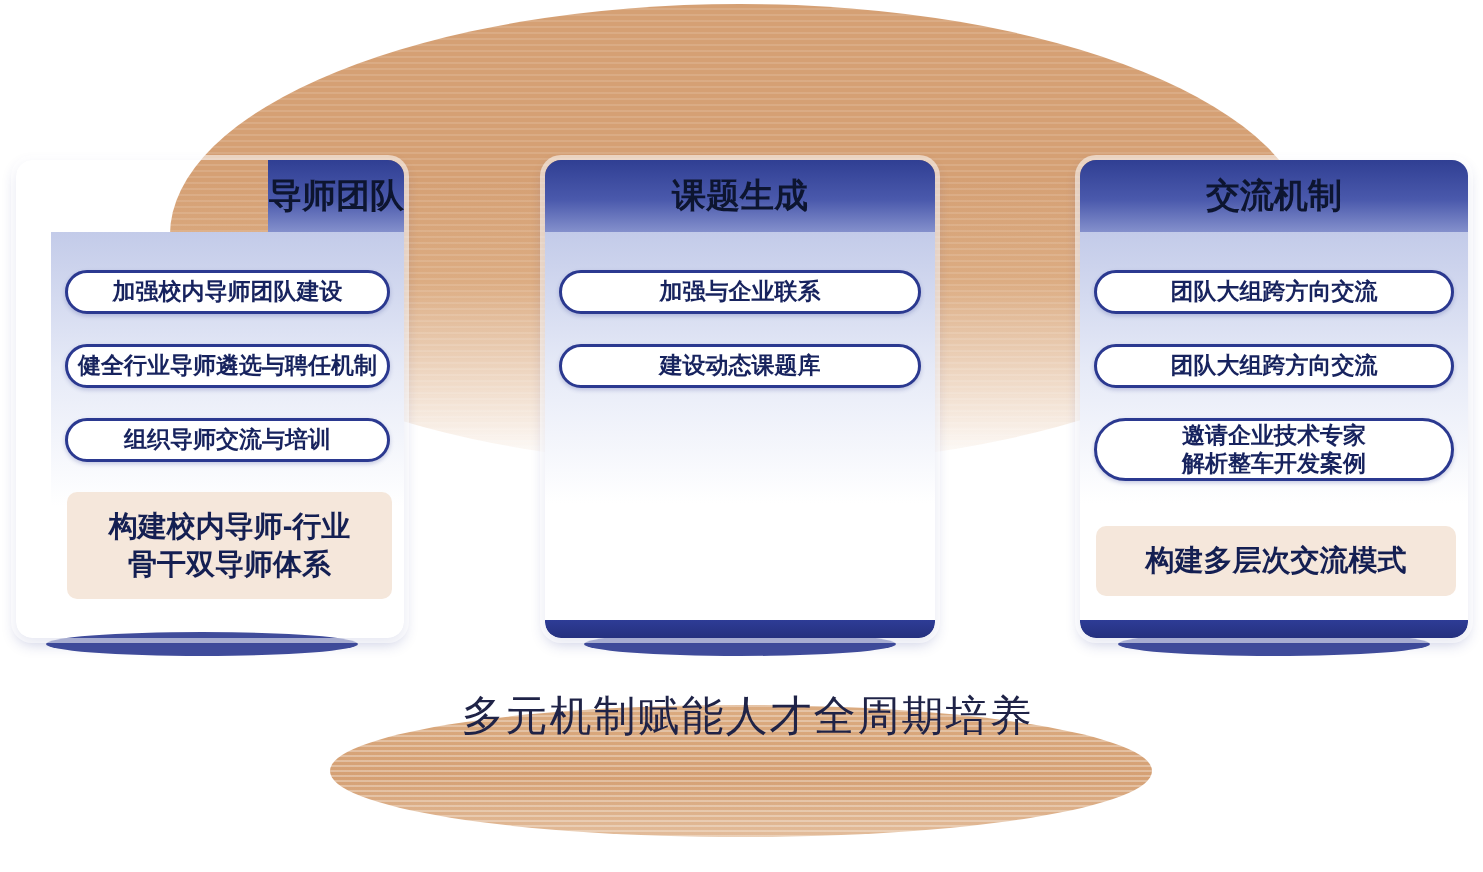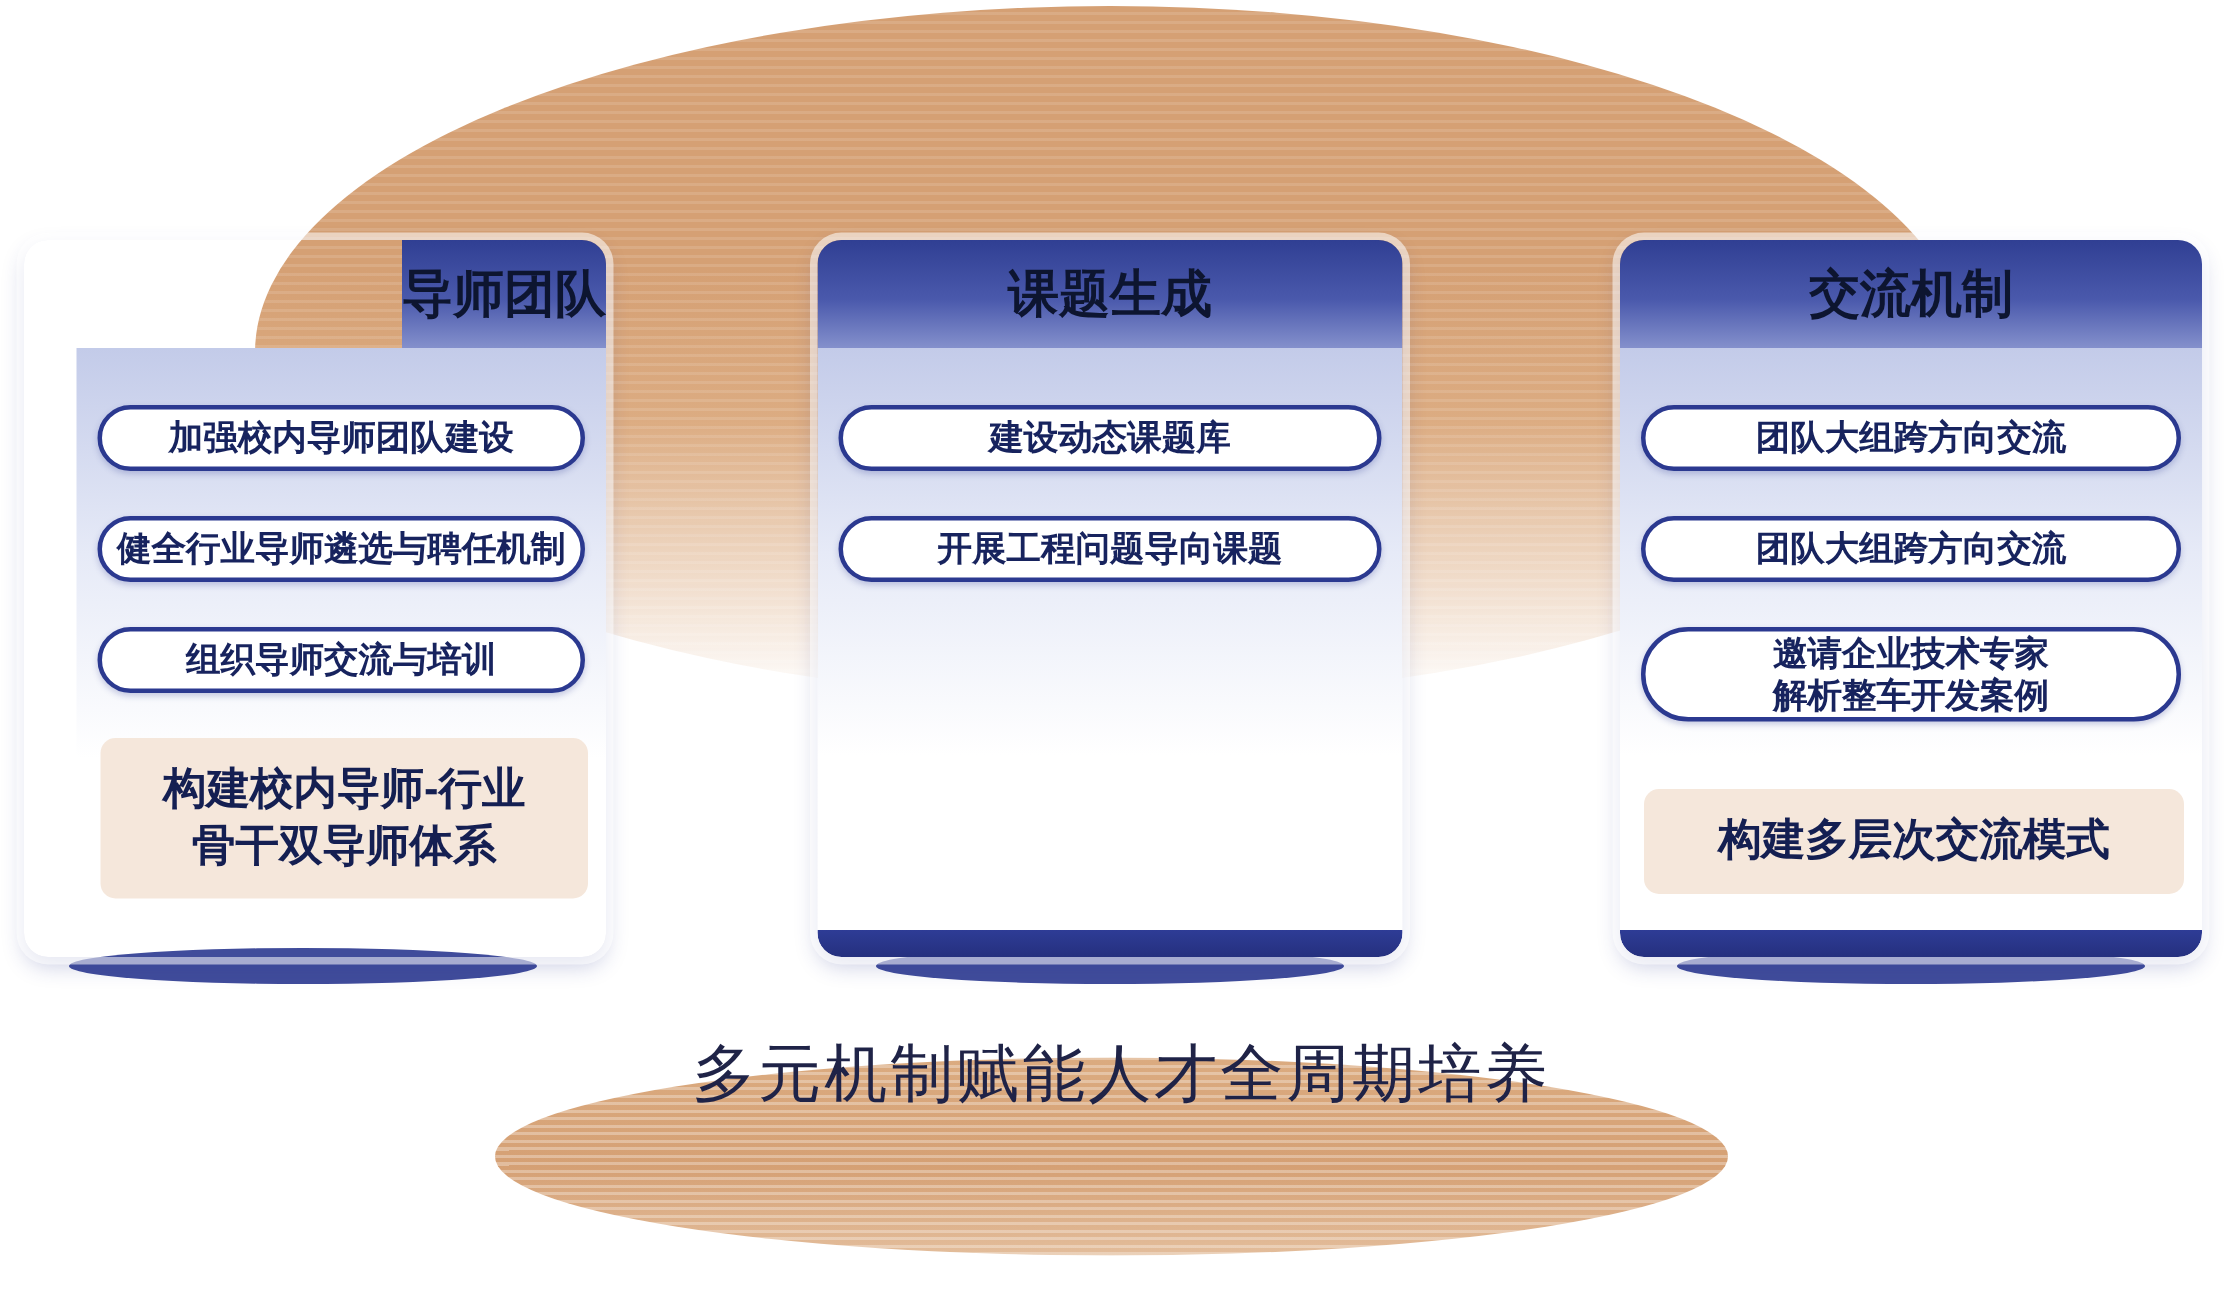--- a/index.html
+++ b/index.html
@@ -153,22 +153,22 @@
       <div class="summary">构建校内导师-行业
 骨干双导师体系</div>
     </div>
     <div class="card-footer"></div>
   </div>
   <div class="card-shadow shadow-0"></div>
 
   <div class="card card-1">
     <div class="card-header">课题生成</div>
     <div class="card-body">
+      <div class="pill">加强与企业联系</div>
       <div class="pill">建设动态课题库</div>
-      <div class="pill">开展工程问题导向课题</div>
     </div>
     <div class="card-footer"></div>
   </div>
   <div class="card-shadow shadow-1"></div>
 
   <div class="card card-2">
     <div class="card-header">交流机制</div>
     <div class="card-body">
       <div class="pill">团队大组跨方向交流</div>
       <div class="pill">团队大组跨方向交流</div>

